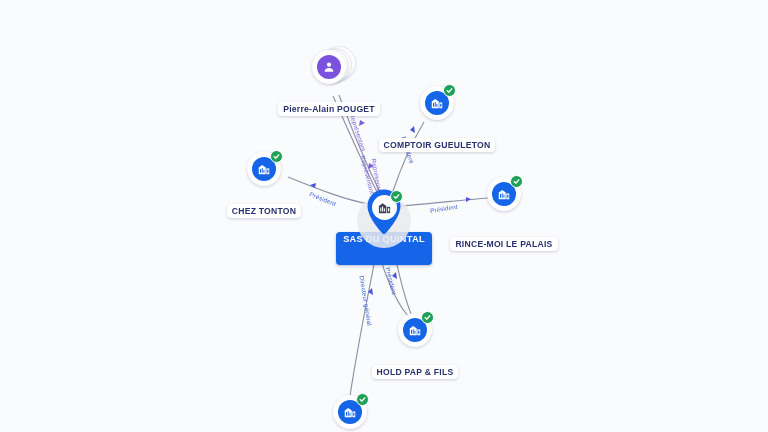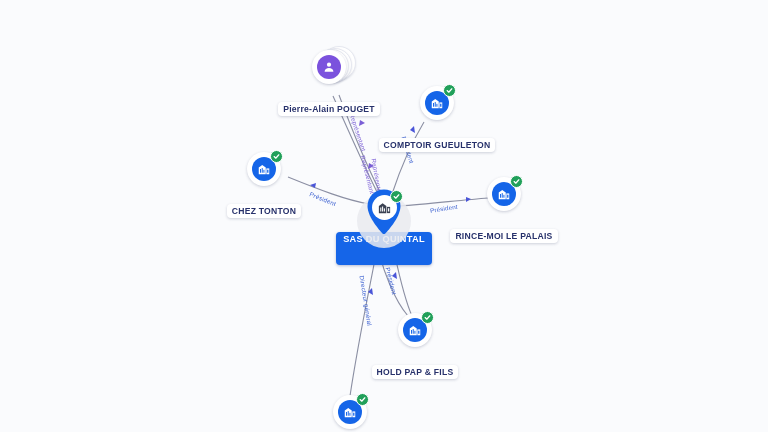--- a/index.html
+++ b/index.html
@@ -250,21 +250,21 @@
       </div>
       <div class="check-badge">
         <svg viewBox="0 0 24 24" fill="none" stroke="#ffffff" stroke-width="4" stroke-linecap="round" stroke-linejoin="round">
           <polyline points="4,12 9.5,18 20,6"></polyline>
         </svg>
       </div>
     </div>
     <div class="node-label">CHEZ TONTON</div>
   </div>
 
-  <div class="node" style="left:449px; top:177px; width:110px;">
+  <div class="node" style="left:449px; top:177px; width:110px;gap:8px;">
     <div class="node-icon-wrap">
       <div class="node-disc">
         <div class="inner-circle">
           <svg viewBox="0 0 24 24" fill="#ffffff">
             <path d="M3 21V9.5L9 5.2l6 4.3V21z" fill="#ffffff"></path>
             <rect x="5.2" y="12" width="1.7" height="6.4" fill="#1565e8"></rect>
             <rect x="8.1" y="10.4" width="1.7" height="8" fill="#1565e8"></rect>
             <rect x="11" y="13.4" width="1.7" height="5" fill="#1565e8"></rect>
             <path d="M16 21V11h5v10z" fill="#ffffff"></path>
             <rect x="17.4" y="13.2" width="2.2" height="5.2" fill="#1565e8"></rect>

